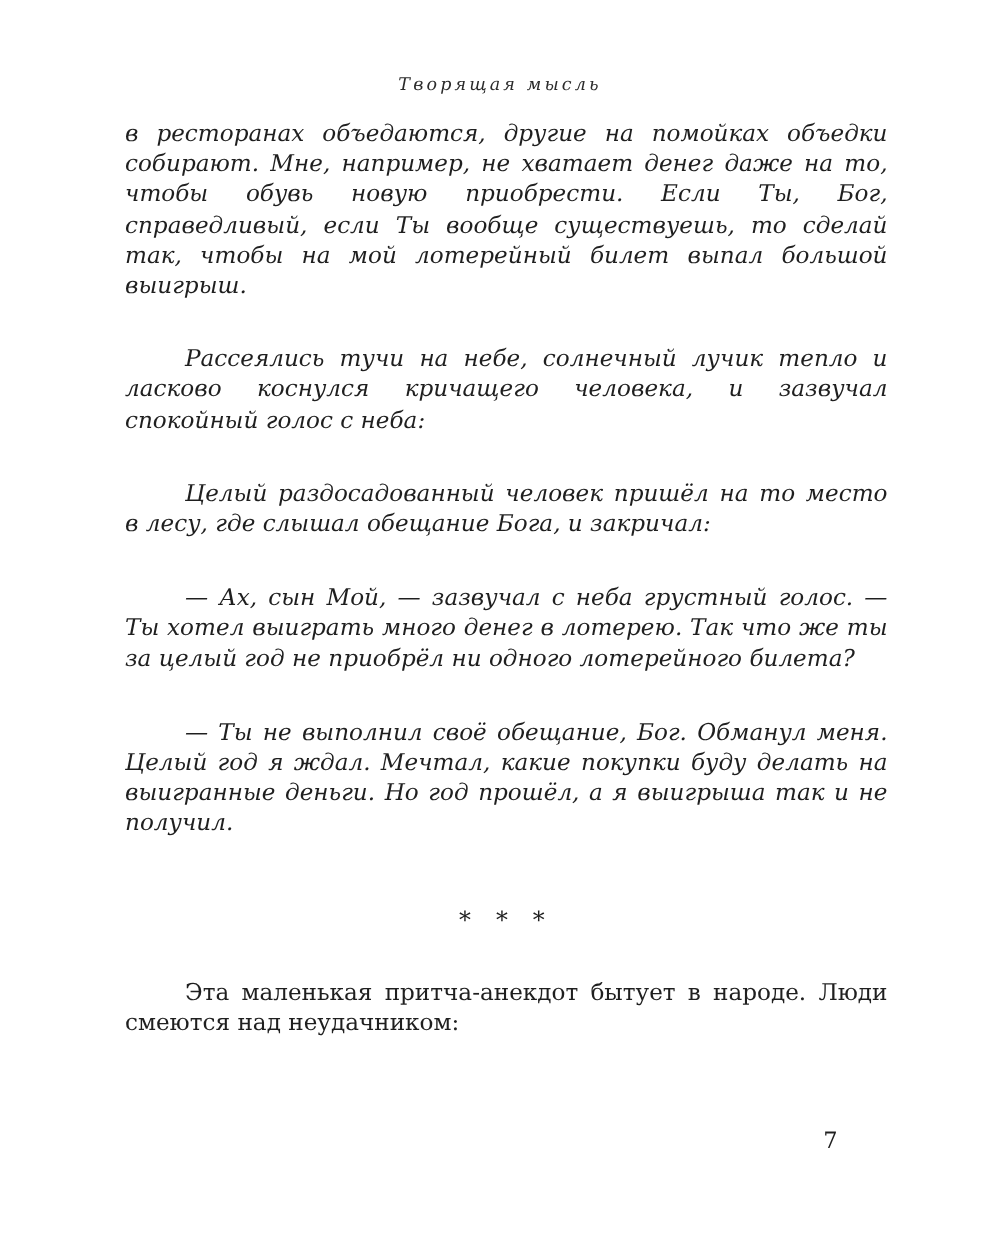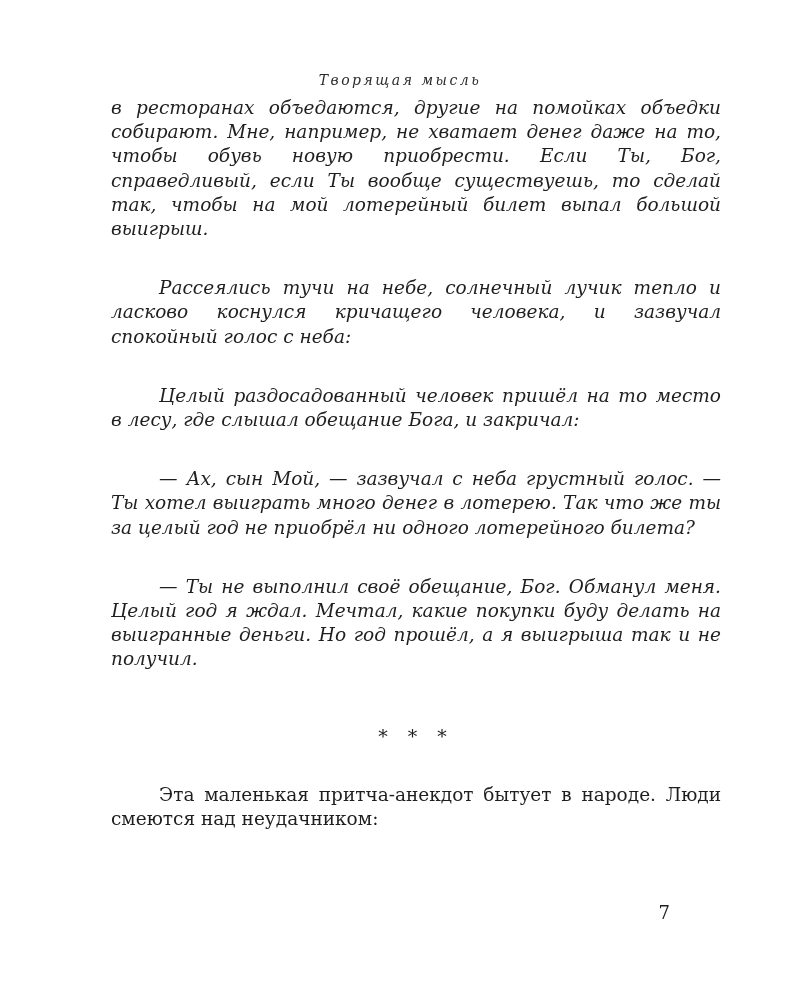--- a/index.html
+++ b/index.html
@@ -13,33 +13,33 @@
     width: 800px;
     height: 1000px;
     margin: 0 auto;
     background: #ffffff;
     font-family: "DejaVu Serif", "Liberation Serif", serif;
     color: #1f1f1f;
     overflow: hidden;
   }
   .running-head {
     position: absolute;
-    top: 72px;
+    top: 60px;
     left: 0;
     right: 0;
     text-align: center;
     font-style: italic;
     font-size: 14px;
     letter-spacing: 2.5px;
     color: #2b2b2b;
   }
   .text-block {
     position: absolute;
     top: 96px;
-    left: 111px;
+    left: 100px;
     width: 610px;
   }
   .para {
     margin: 0;
     text-align: justify;
     font-size: 18.5px;
     line-height: 24.2px;
     hyphens: manual;
   }
   .para.italic {

